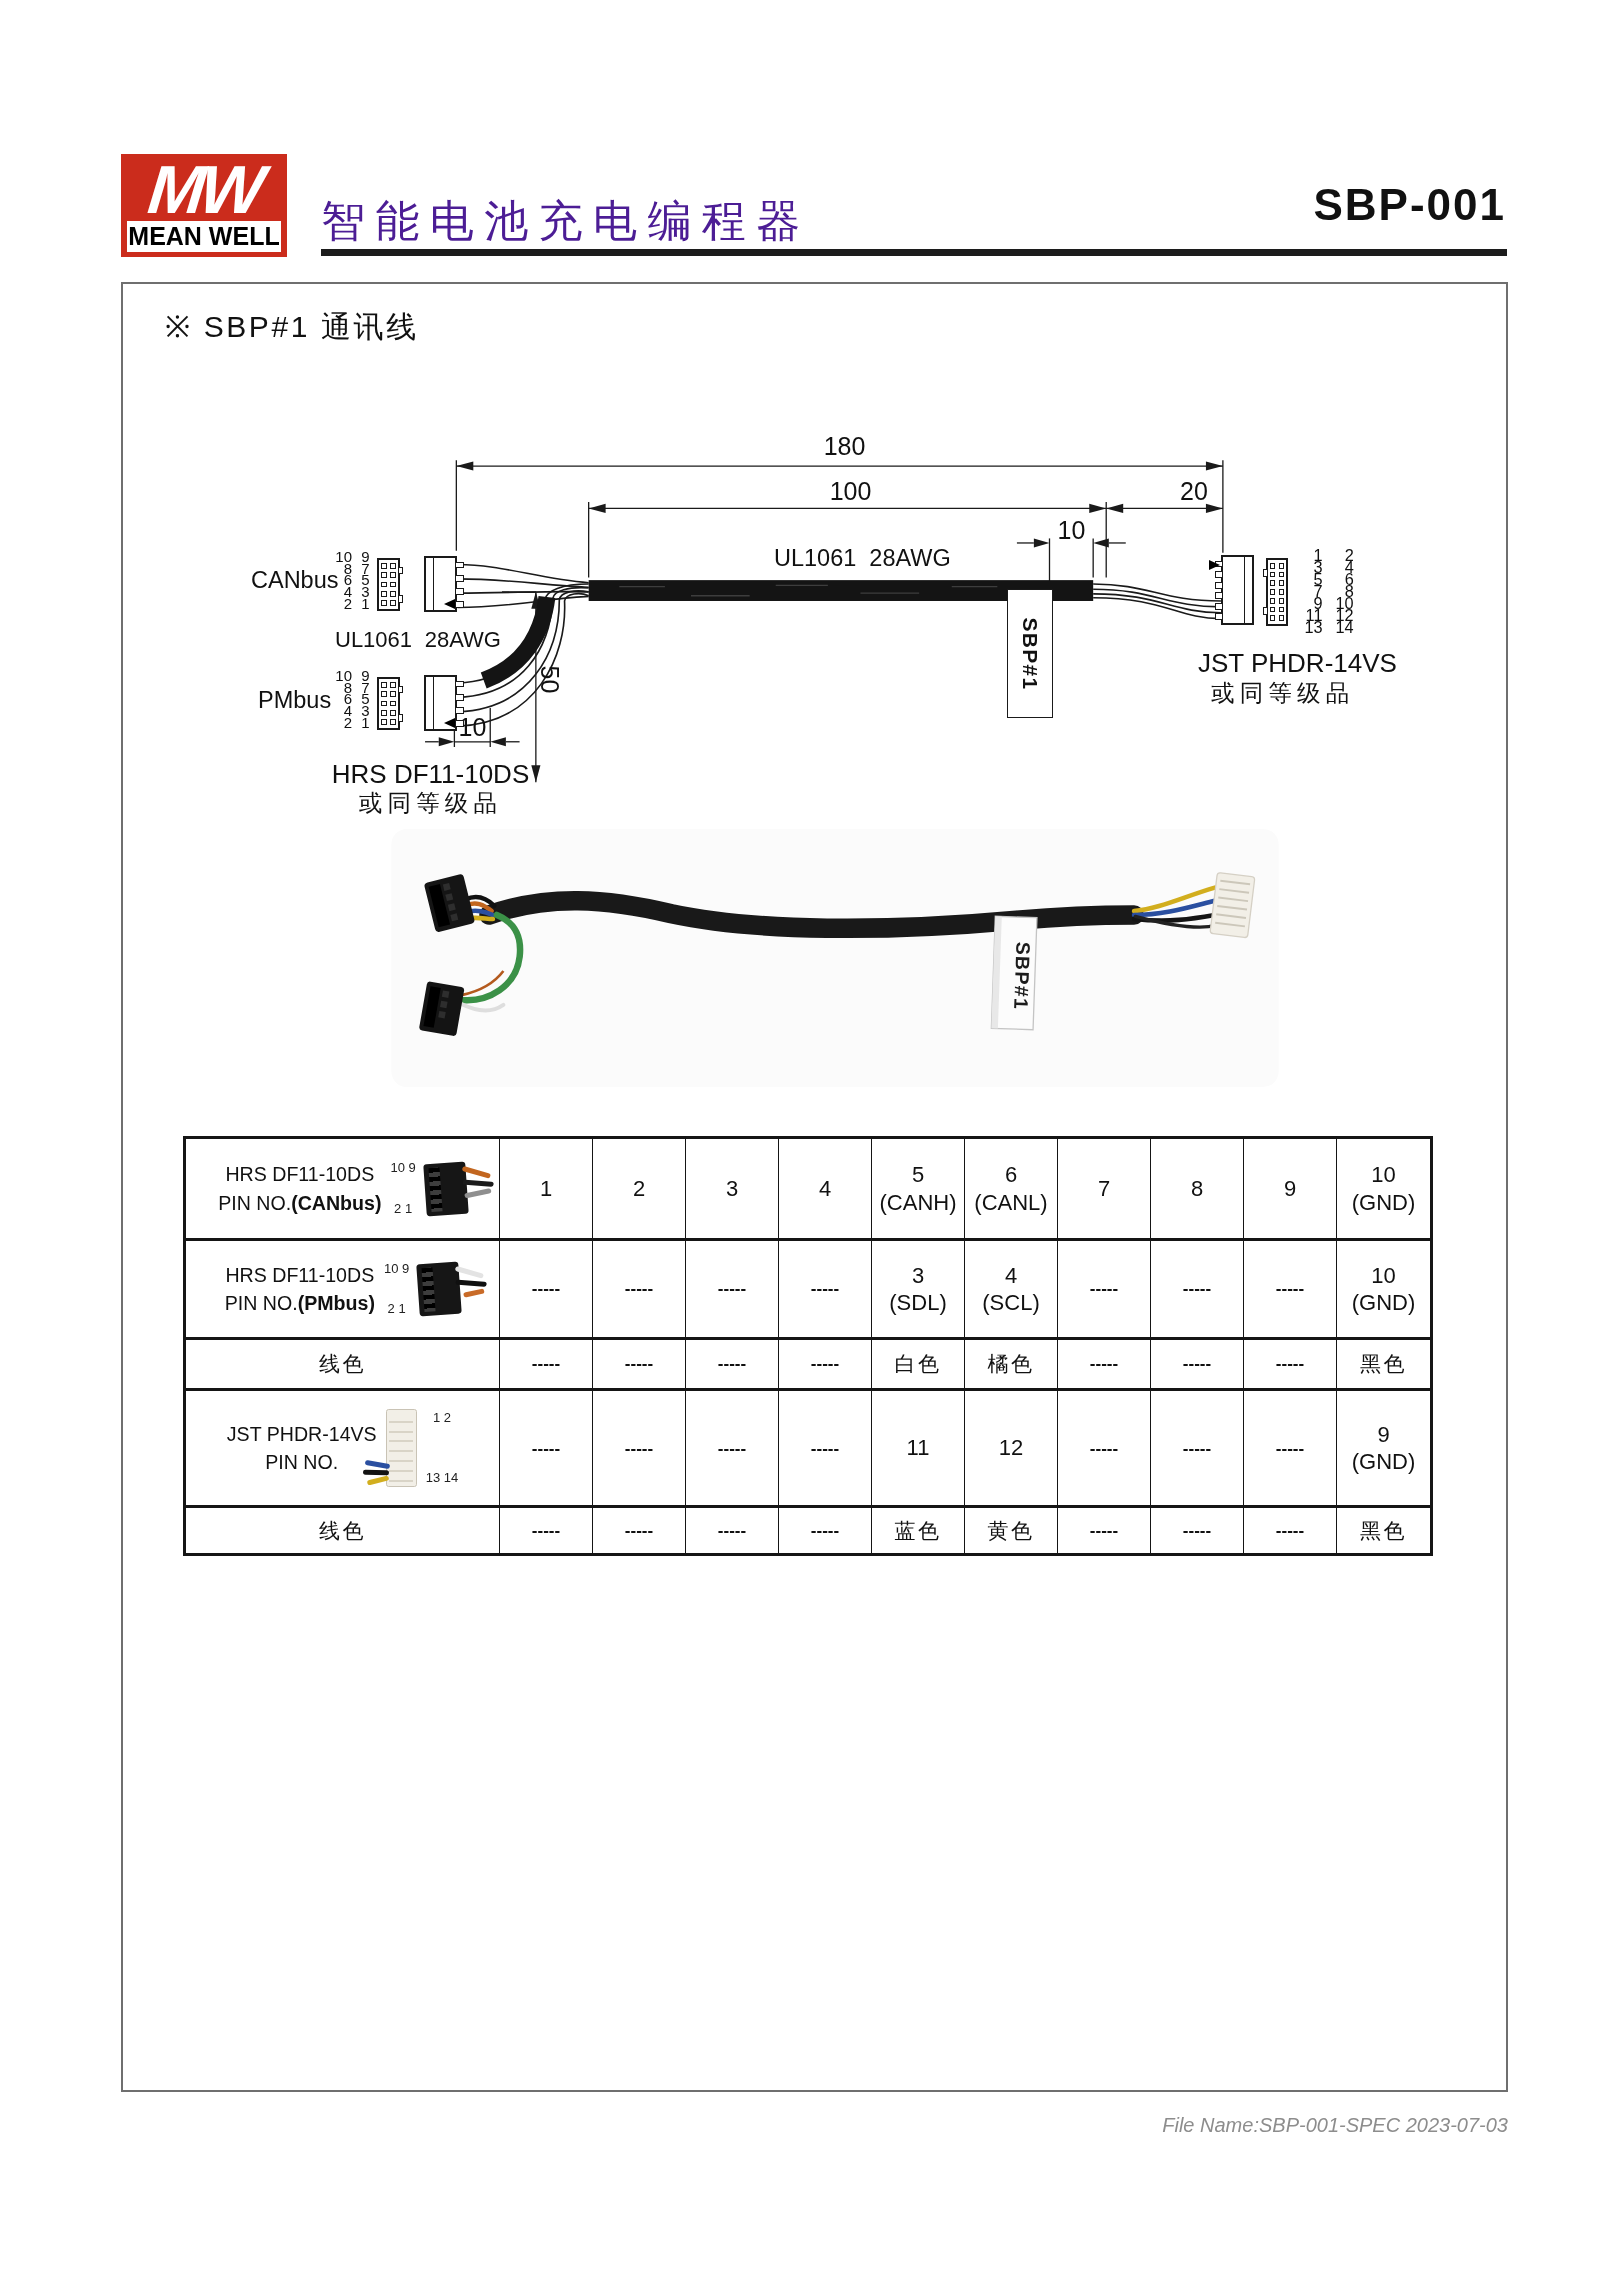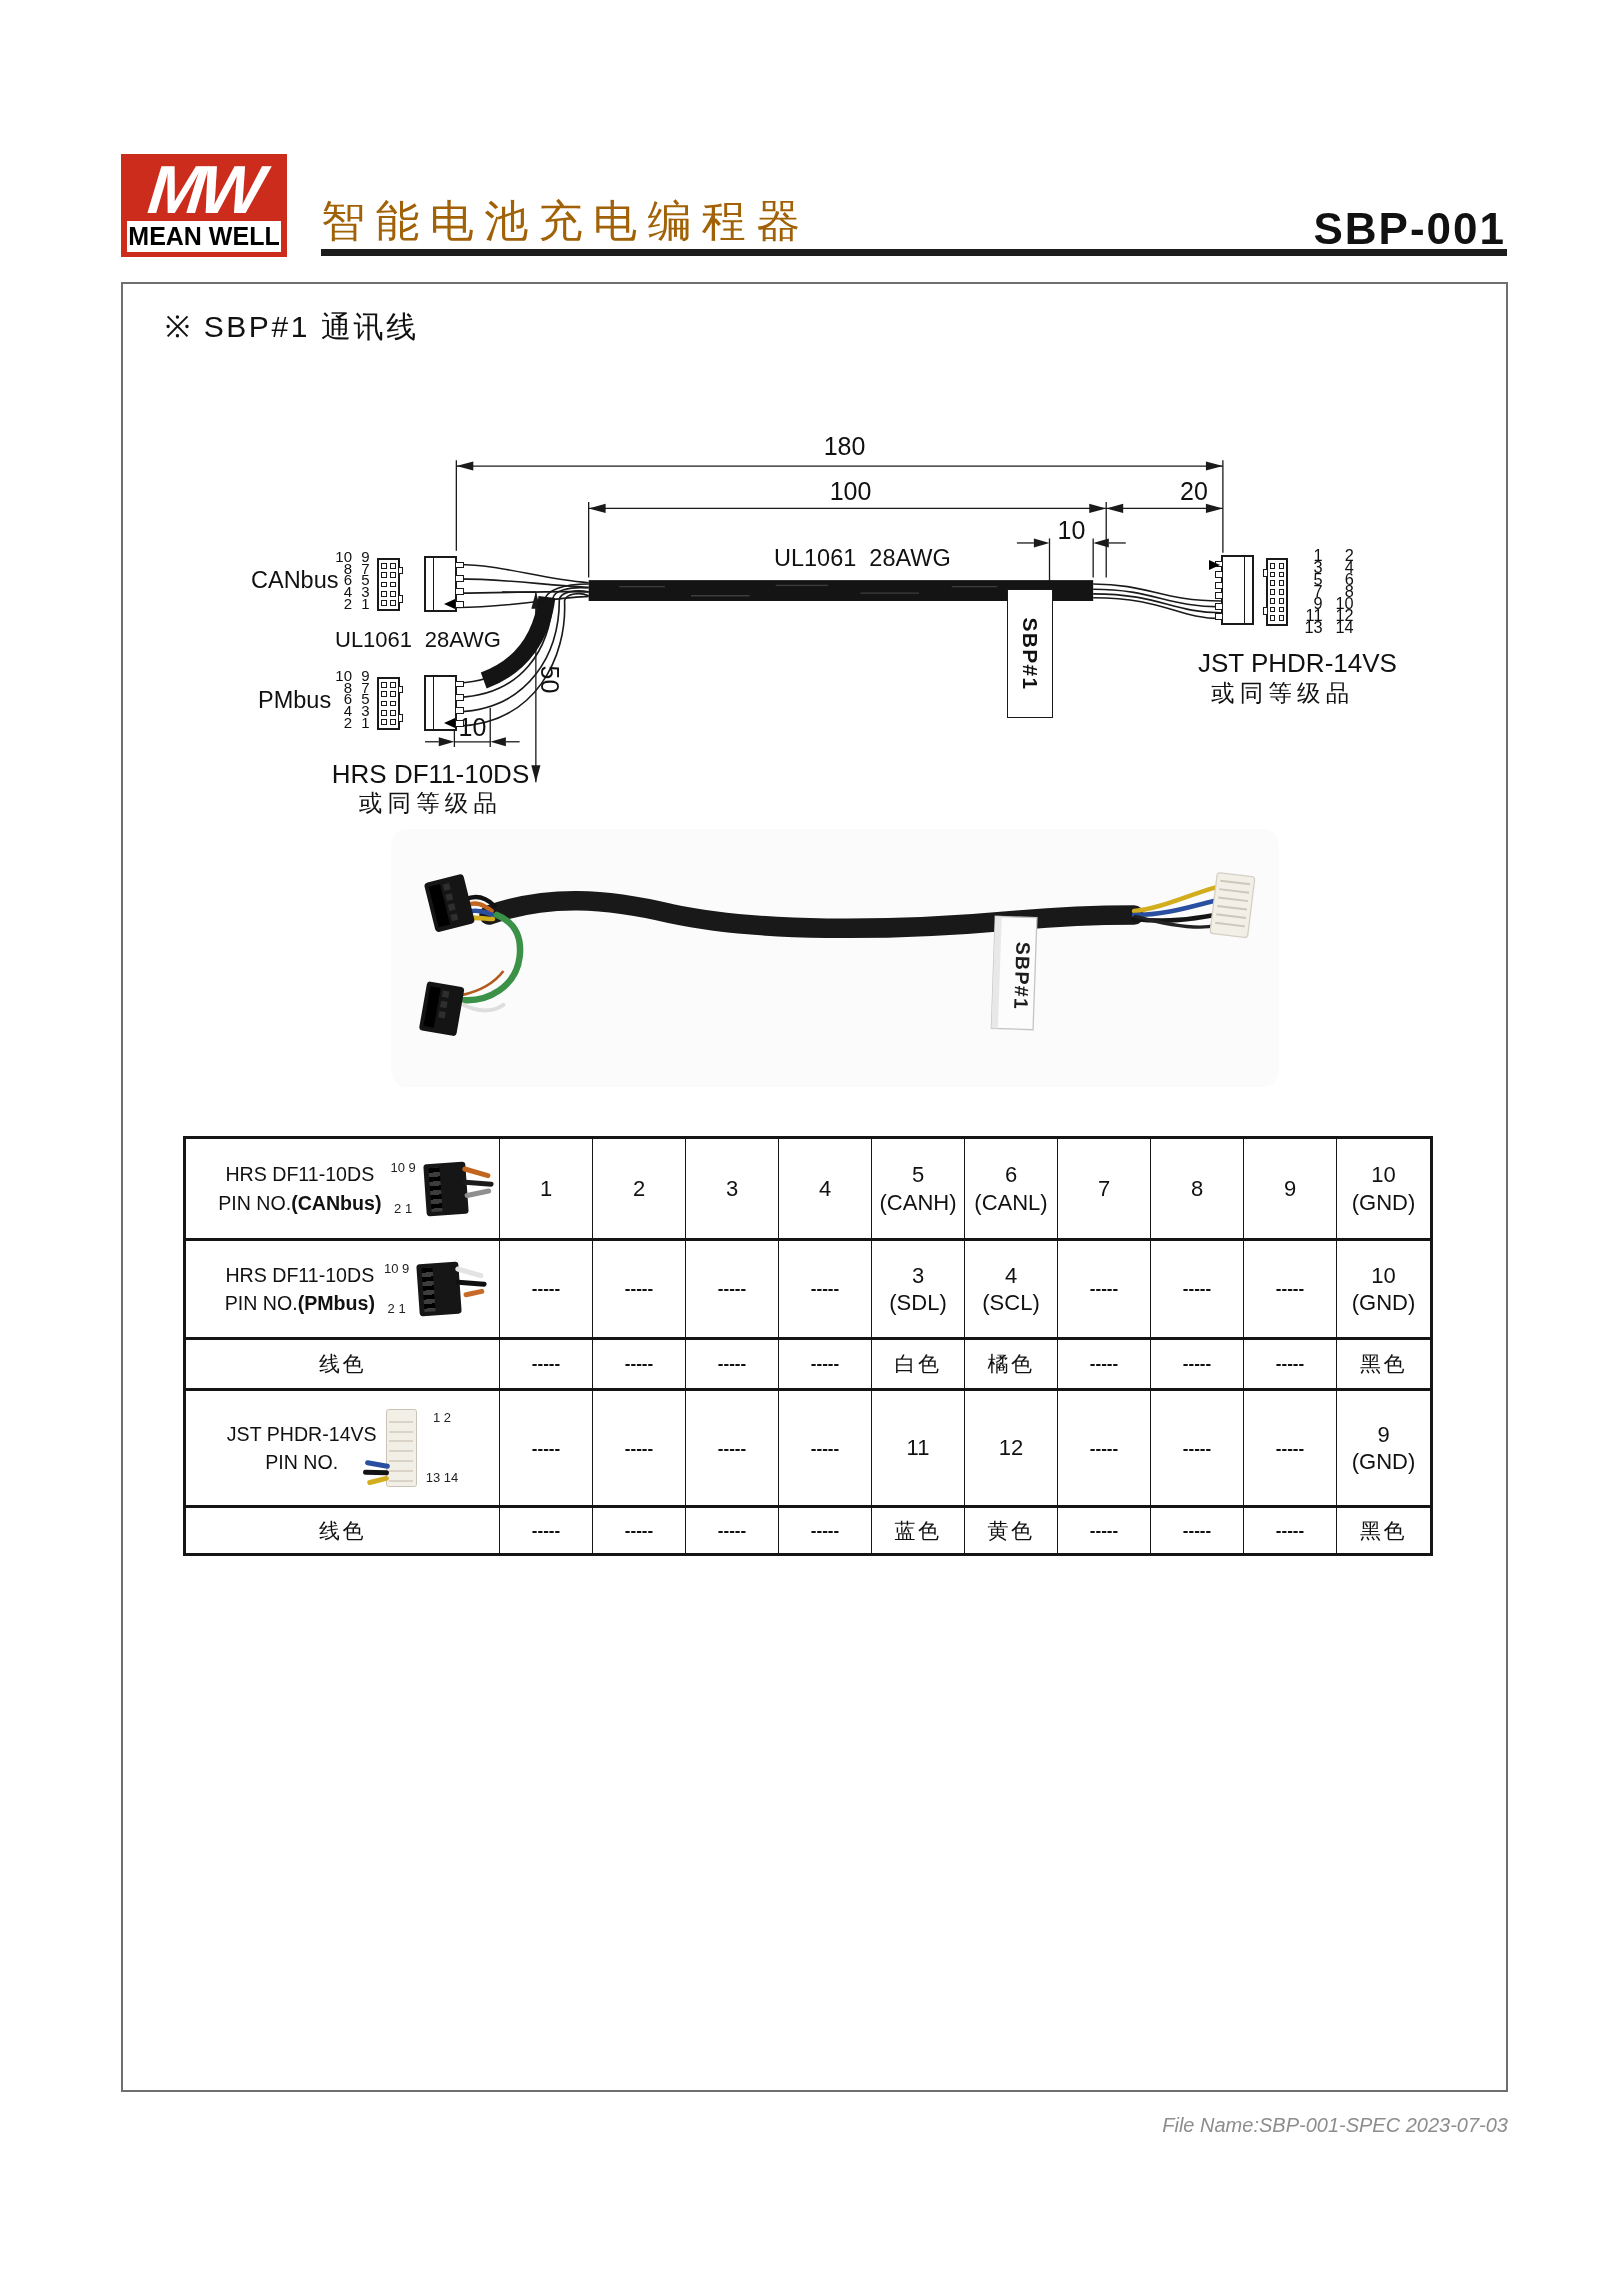--- a/index.html
+++ b/index.html
@@ -8,22 +8,22 @@
 
   
   .logo{position:absolute;left:121px;top:154px;width:166px;height:103px;background:#cb2c1c;}
   .logo-mw{position:absolute;left:0;right:0;top:1.3px;text-align:center;color:#fff;
            font-size:68px;font-weight:900;font-style:italic;letter-spacing:-5.2px;
            transform:skewX(-6deg);line-height:68px;}
   .logo-strip{position:absolute;left:5.9px;right:5.9px;bottom:5.2px;height:31px;background:#fff;
               display:flex;align-items:center;justify-content:center;}
   .logo-strip span{color:#000000;font-size:25px;font-weight:700;letter-spacing:0px;}
   .page-title{position:absolute;left:321px;top:192px;font-size:44px;letter-spacing:10.4px;
-              color:#a16207;font-weight:500;text-align:center;}
-  .model{position:absolute;right:110px;top:204px;font-size:44px;font-weight:700;letter-spacing:2px;}
+              color:#4c1d95;font-weight:500;text-align:center;}
+  .model{position:absolute;right:110px;top:180px;font-size:44px;font-weight:700;letter-spacing:2px;}
   .header-rule{position:absolute;left:321px;top:249px;width:1186px;height:6.5px;background:#1c1c1c;}
 
   
   .content-box{position:absolute;left:121px;top:282px;width:1387px;height:1810px;
                border:2px solid #6f6f6f;box-sizing:border-box;background:#fff;}
   .section-title{position:absolute;left:165px;top:305px;font-size:30px;letter-spacing:2.6px;}
 
   
   .dsvg{position:absolute;left:0;top:0;width:1616px;height:2284px;z-index:1;}
   .dlabel{position:absolute;z-index:2;font-size:23.5px;color:#111;}

